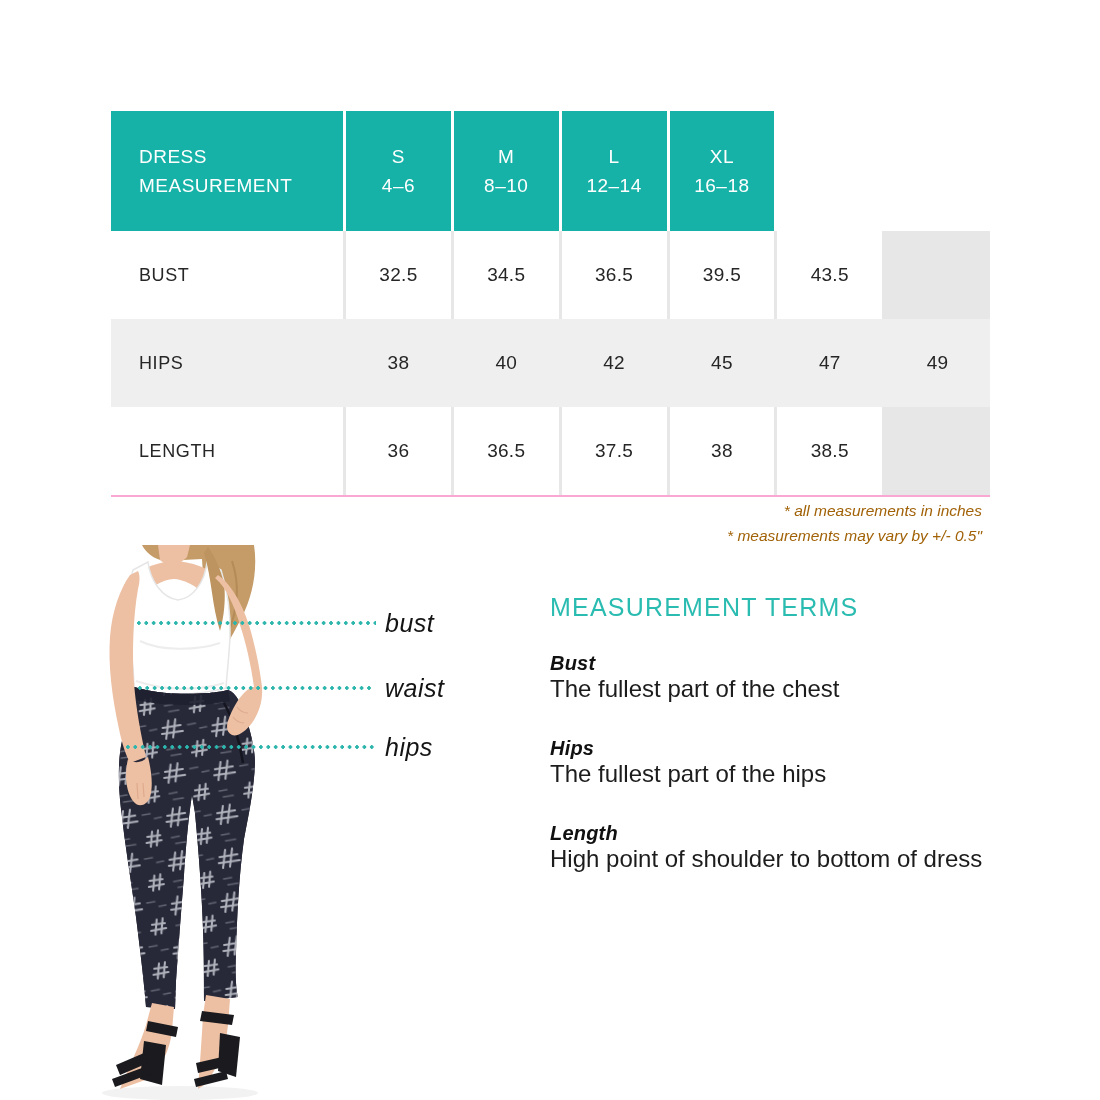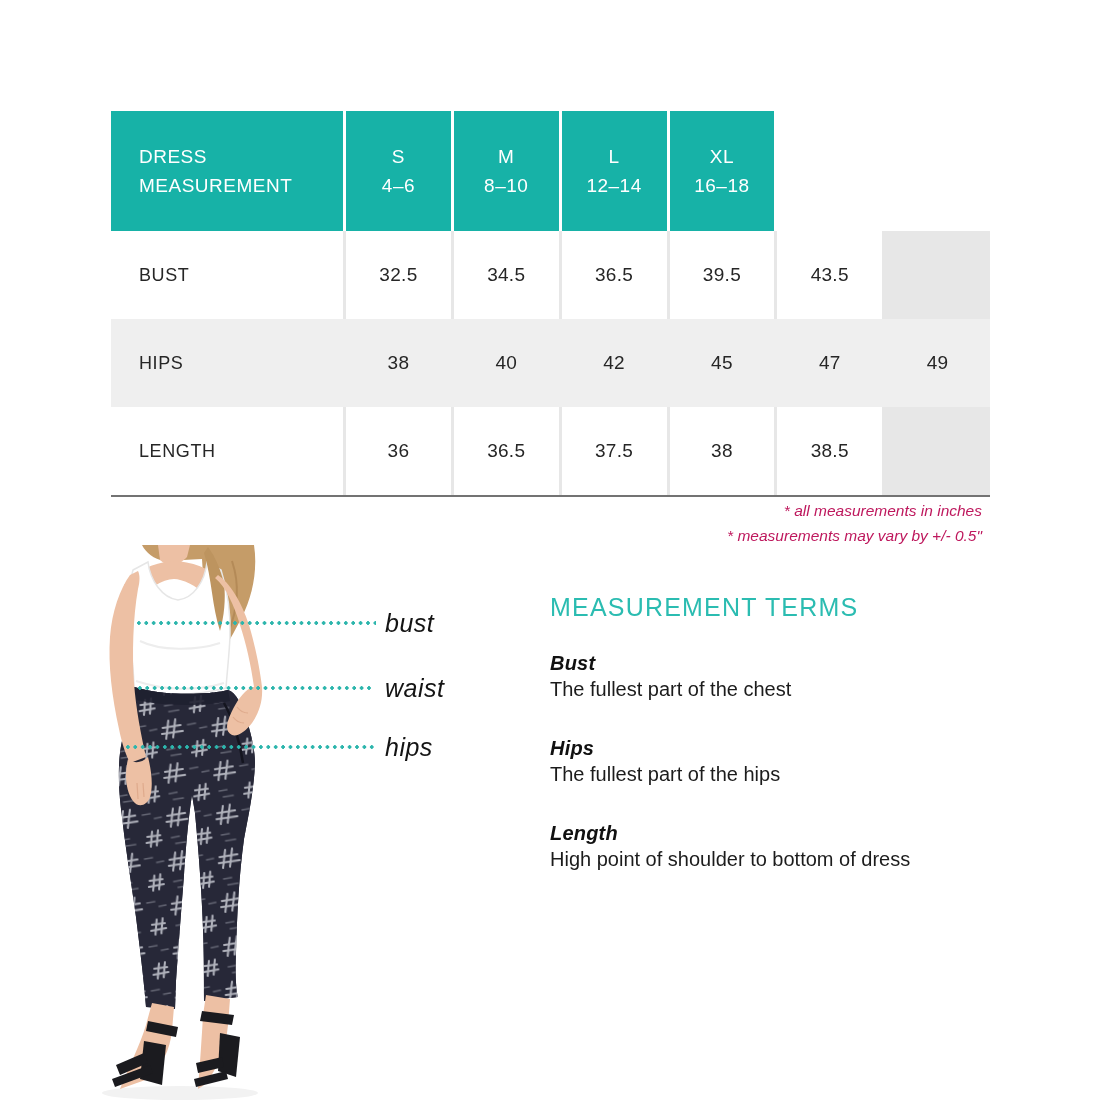--- a/index.html
+++ b/index.html
@@ -3,38 +3,38 @@
 <meta charset="utf-8">
 <title>Size Chart</title>
 <style>
   * { margin:0; padding:0; box-sizing:border-box; }
   html,body { width:1100px; height:1100px; background:#ffffff; overflow:hidden;
               font-family:"Liberation Sans", sans-serif; }
   .stage { position:relative; width:1100px; height:1100px; background:#fff; }
 
   
   .size-table { position:absolute; left:111px; top:111px; width:879px;
-                border-bottom:2px solid #737373; }
+                border-bottom:2px solid #f9a8d4; }
   .t-row { display:grid; grid-template-columns:232px repeat(6,1fr); column-gap:3px; }
   .t-row.header { background:#fff; }
   .t-row.body   { background:var(--separator-gray,#e7e7e7); }
   .t-row.alt    { background:var(--alt-row-gray,#efefef); }
   .h-cell { background:var(--header-teal,#17b2a7); color:#ffffff; height:120px;
             display:flex; flex-direction:column; justify-content:center; align-items:center;
             font-size:19px; line-height:29px; letter-spacing:.5px; }
   .h-cell.label { align-items:flex-start; padding-left:28px; }
   .b-cell { background:#ffffff; height:88px; display:flex; align-items:center;
             justify-content:center; font-size:19px; color:var(--text-dark,#262626);
             letter-spacing:.3px; }
   .t-row.alt .b-cell { background:var(--alt-row-gray,#efefef); }
   .b-cell.label { justify-content:flex-start; padding-left:28px; letter-spacing:.6px; font-size:18px; }
 
   
   .footnotes { position:absolute; top:499px; right:118px; text-align:right;
-               font-style:italic; font-size:15.5px; line-height:24.5px; color:#be185d; }
+               font-style:italic; font-size:15.5px; line-height:24.5px; color:#a16207; }
 
   
   .figure-wrap { position:absolute; left:100px; top:545px; width:240px; height:558px; z-index:1; }
   .dotline { position:absolute; height:4px; z-index:2;
              background-image:radial-gradient(circle 1.7px at 2px 2px, var(--dotted-line-teal,#2cb5ac) 1.6px, transparent 1.9px);
              background-size:7.4px 4px; background-repeat:repeat-x; }
   .dotline.bust  { left:137px; top:621px; width:239px; }
   .dotline.waist { left:138px; top:686px; width:236px; }
   .dotline.hips  { left:126px; top:745px; width:251px; }
   .mlabel { position:absolute; left:385px; z-index:2; font-style:italic;
@@ -43,21 +43,21 @@
   .mlabel.waist { top:673px; }
   .mlabel.hips  { top:732px; }
 
   
   .terms { position:absolute; left:550px; top:592px; width:470px; }
   .terms-heading { font-size:25px; line-height:30px; letter-spacing:1.2px;
                    color:var(--heading-teal,#2bbcb1); font-weight:400; margin-bottom:28px; }
   .term-item { margin-bottom:33px; }
   .term-name { font-weight:700; font-style:italic; font-size:20px; line-height:26px;
                color:#111111; letter-spacing:.2px; }
-  .term-def  { font-size:20px; line-height:26px; color:#1c1c1c; }
+  .term-def  { font-size:24px; line-height:26px; color:#1c1c1c; }
 </style>
 </head>
 <body>
 
 <div class="stage">
 
   <div class="size-table">
     <div class="t-row header">
       <div class="h-cell label">
         <span>DRESS</span>

